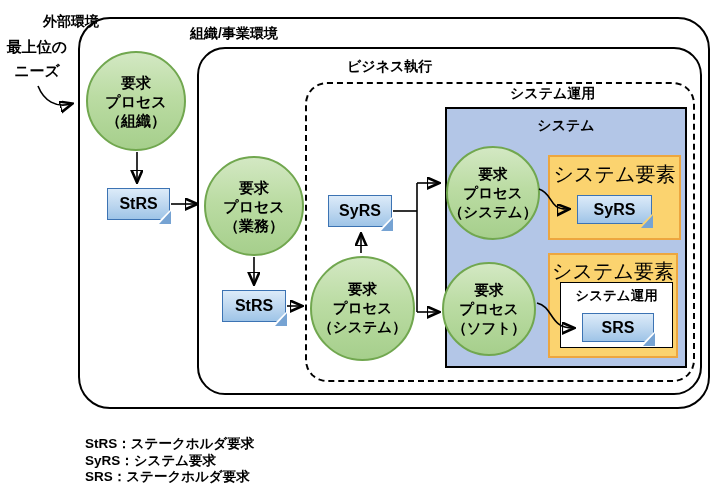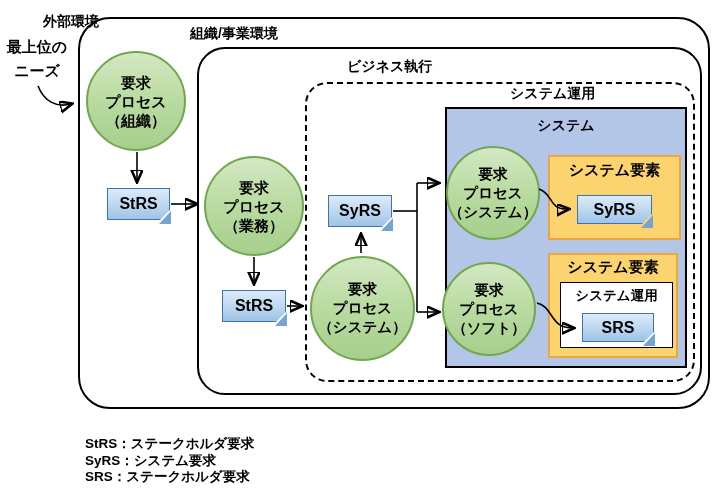--- a/index.html
+++ b/index.html
@@ -44,21 +44,21 @@
     clip-path:polygon(0 0,100% 0,100% calc(100% - 10px),calc(100% - 10px) 100%,0 100%); }
   .tag-fold { position:absolute; right:-1px; bottom:-4px; width:12px; height:13px;
     background:#76A3D3; clip-path:polygon(0 100%,100% 0,100% 100%); }
   .tag-text { position:relative; font-weight:bold; font-size:16px; }
   .t-strs1 { left:107px; top:188px; width:63px; height:32px; }
   .t-strs2 { left:222px; top:290px; width:64px; height:32px; }
   .t-syrs1 { left:328px; top:195px; width:64px; height:32px; }
   .t-syrs2 { left:577px; top:195px; width:75px; height:29px; }
   .t-srs   { left:582px; top:313px; width:72px; height:29px; }
 
-  .elem-lbl { position:absolute; font-weight:bold; font-size:15px; text-align:center; }
+  .elem-lbl { position:absolute; font-weight:normal; font-size:20px; text-align:center; }
   .soft-lbl { position:absolute; font-weight:bold; font-size:13.5px; text-align:center; }
 
   .legend { position:absolute; left:85px; top:436px; font-weight:bold; font-size:13.5px; line-height:16.5px; }
 
   .arrows { position:absolute; left:0; top:0; pointer-events:none; }
   .arrows path { stroke:#000; stroke-width:1.6; fill:none; }
 </style>
 </head>
 <body>
 

